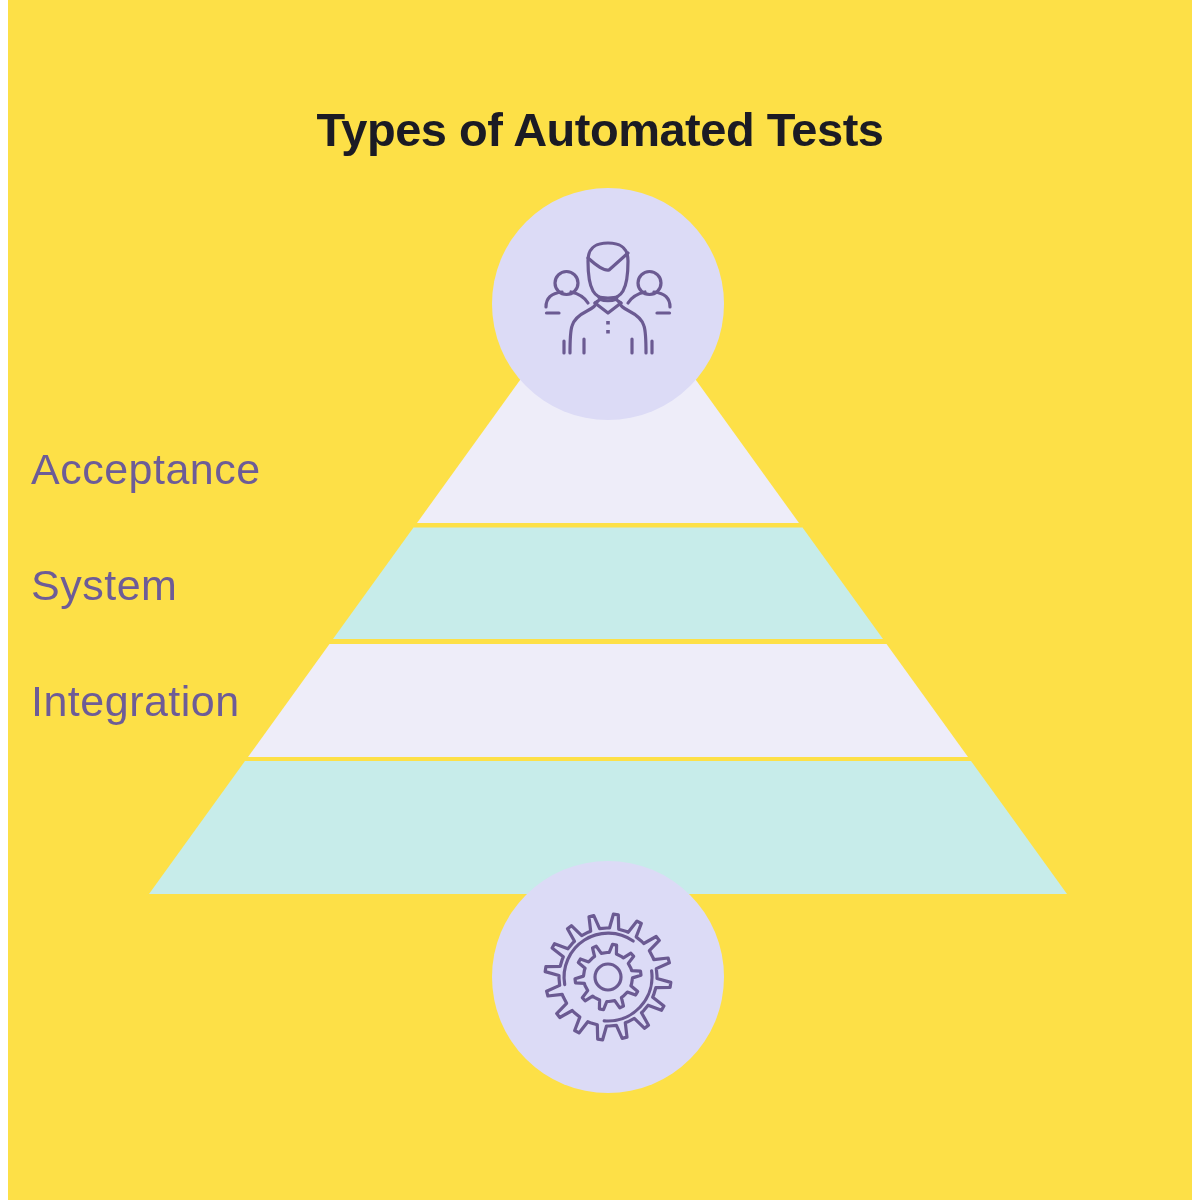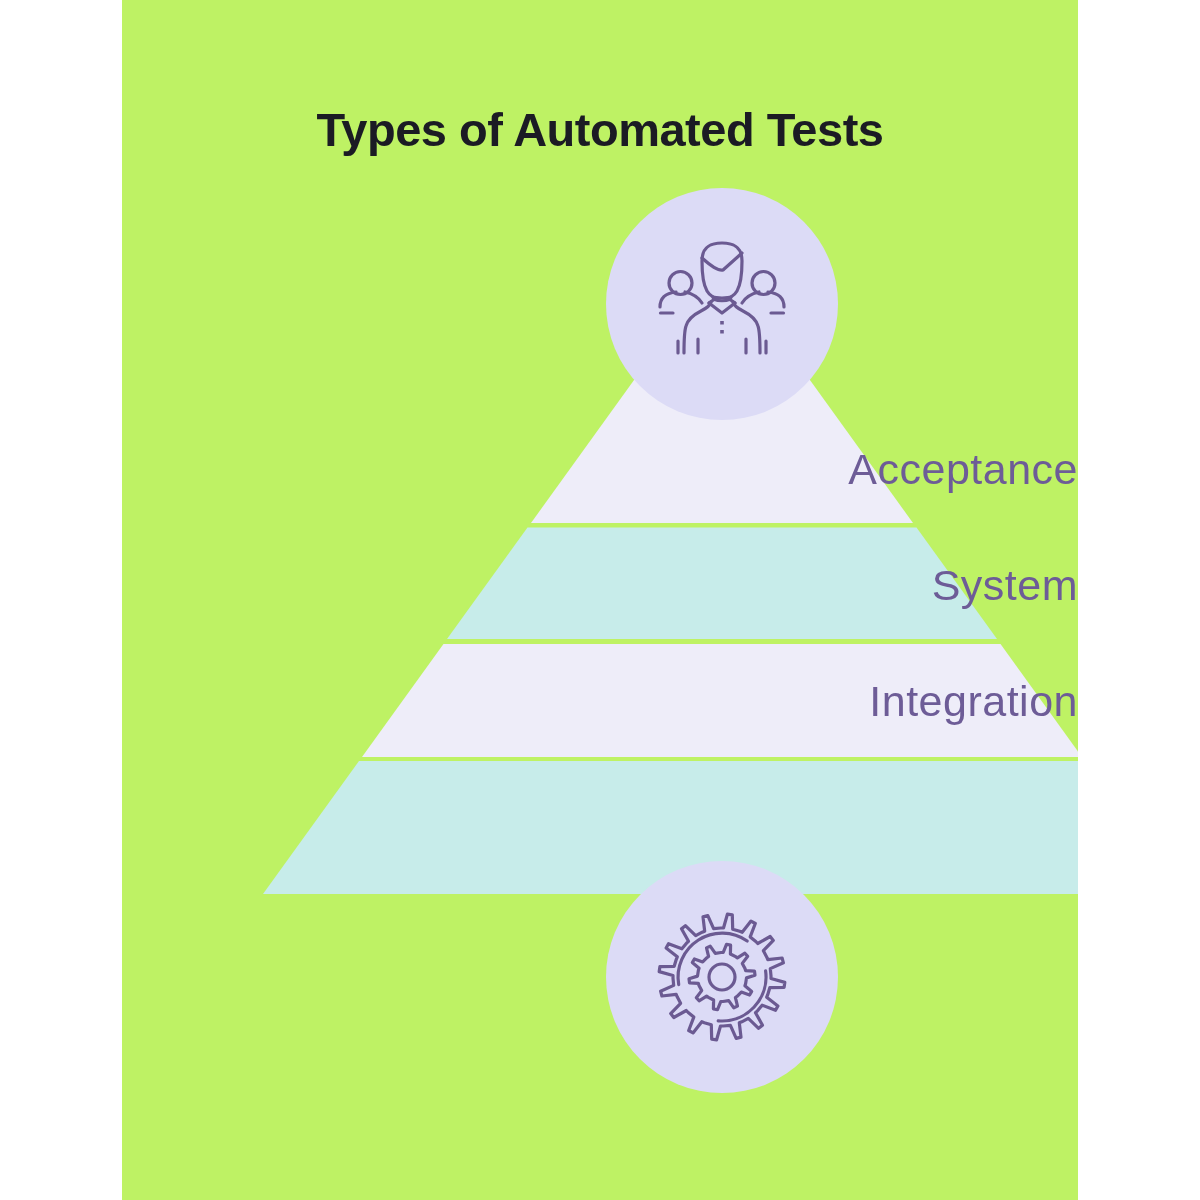--- a/index.html
+++ b/index.html
@@ -2,23 +2,23 @@
 <html><head>
 <meta charset="utf-8">
 <style>
   html,body{margin:0;padding:0;}
   body{
     font-family:"Liberation Sans","DejaVu Sans",sans-serif;
     background:#ffffff;
   }
   .stage{
     position:relative;
-    width:956px;height:1200px;
+    width:1184px;height:1200px;
     margin:0 auto;
-    background:#bef264;
+    background:#fde047;
     overflow:hidden;
   }
   .title{
     position:absolute;
     left:0;right:0;top:102px;
     margin:0;
     text-align:center;
     font-size:47px;
     font-weight:700;
     letter-spacing:-0.5px;
@@ -28,25 +28,26 @@
     inset:0;
   }
   
   .layer-acceptance{clip-path:polygon(600px 258px,791px 523px,409px 523px);}
   .layer-system{clip-path:polygon(405.5px 527.5px,794.5px 527.5px,875px 639px,325px 639px);}
   .layer-integration{clip-path:polygon(321.5px 644px,878.5px 644px,960px 757px,240px 757px);}
   .layer-unit{clip-path:polygon(237px 761px,963px 761px,1059px 894px,141px 894px);}
   .layer-label{
     position:absolute;
     left:0;right:0;
-    text-align:right;
+    text-align:left;
     font-size:43px;
     font-weight:500;
     letter-spacing:0.5px;
     line-height:1;
+    padding-left:23px;
   }
   .label-acceptance{top:448px;}
   .label-system{top:564px;}
   .label-integration{top:680px;}
   .label-unit{top:795px;}
   .icon-circle{
     position:absolute;
     width:232px;height:232px;
     border-radius:50%;
     display:flex;

